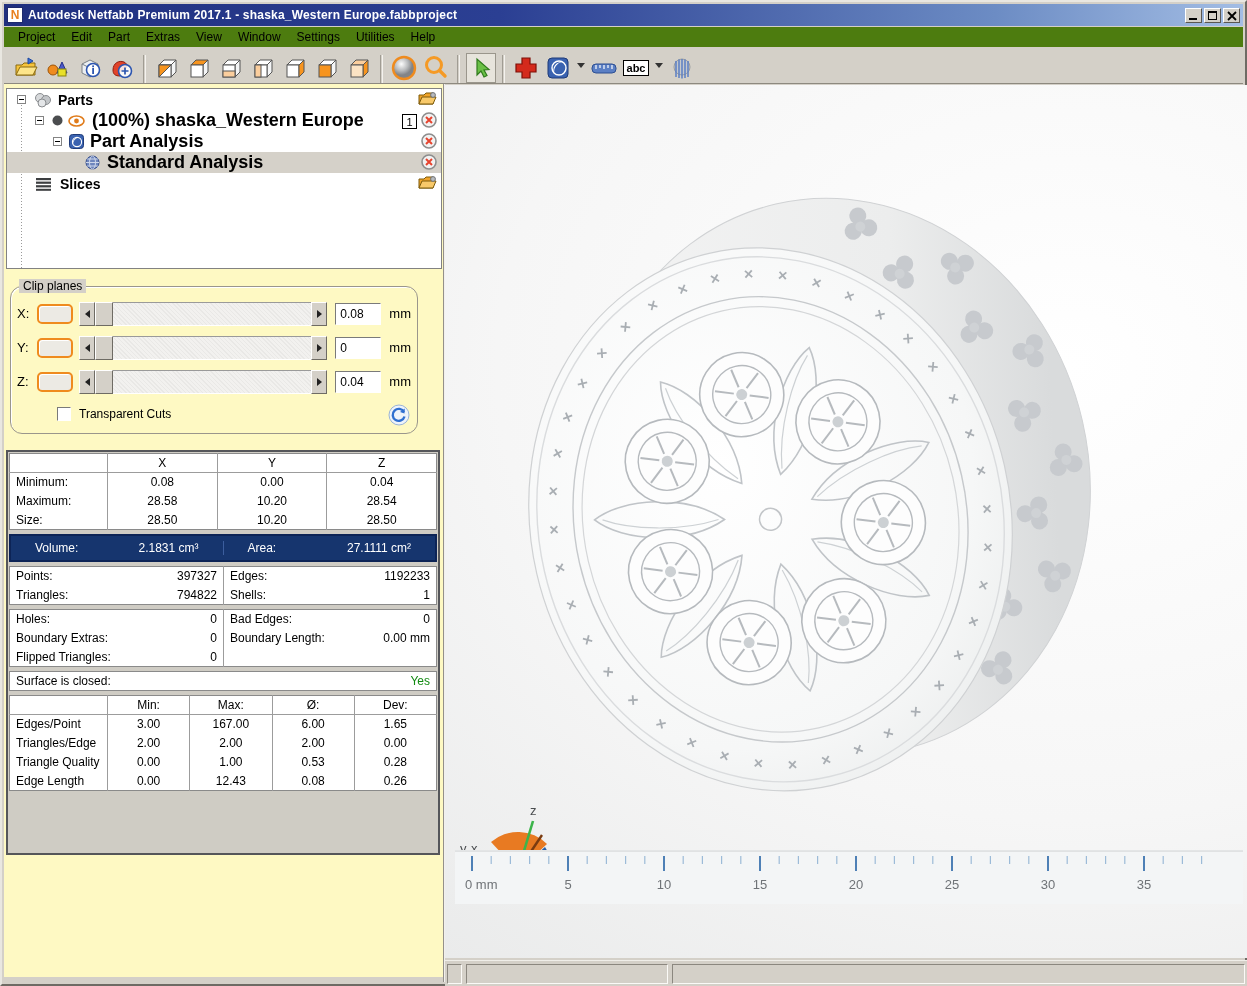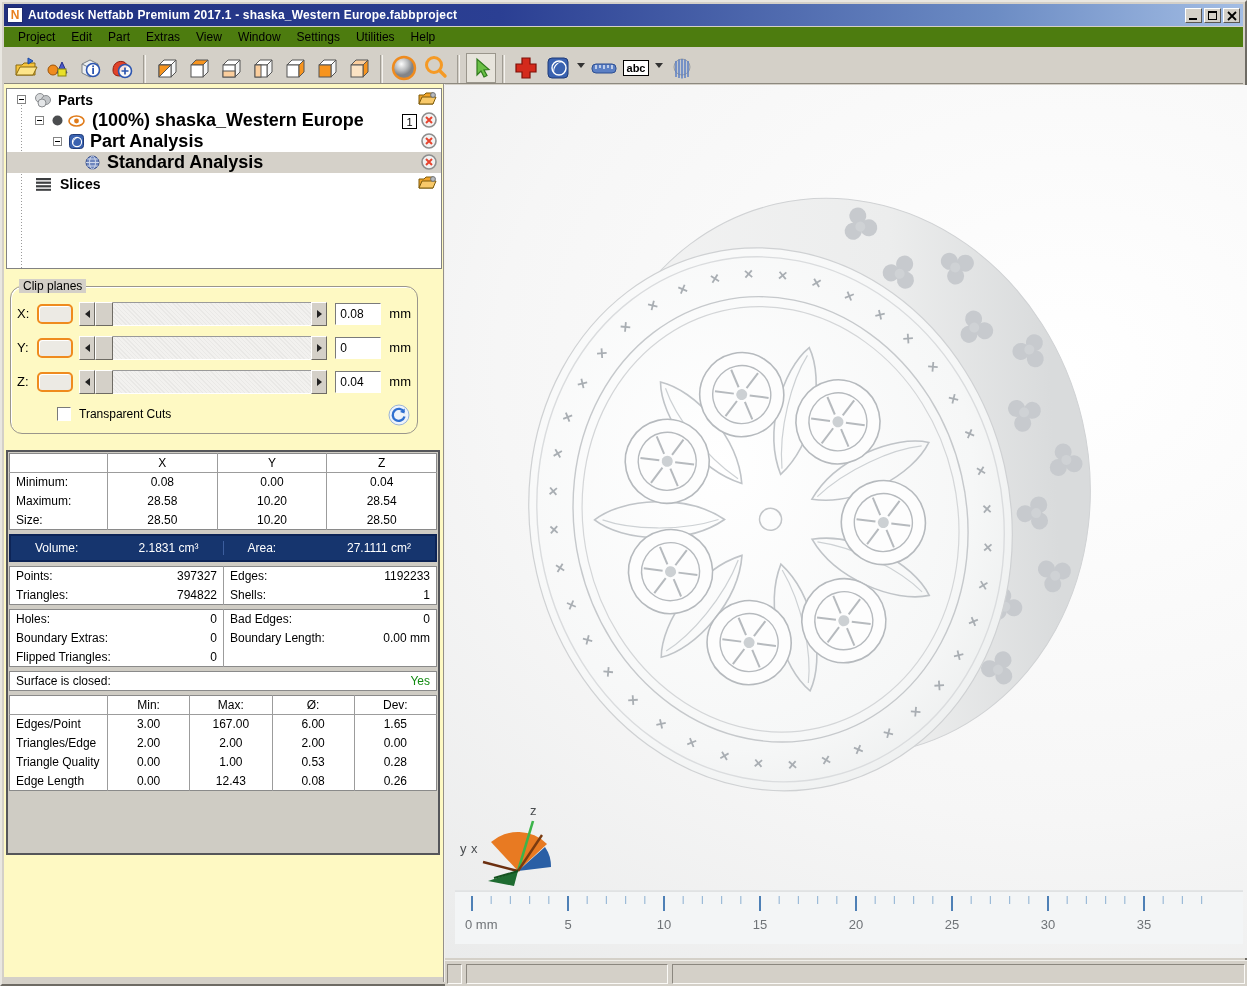--- a/index.html
+++ b/index.html
@@ -94,21 +94,21 @@
   .navyrow { background:#16356e; border:2px solid #0d2456; color:#fff; display:flex; align-items:center;
     height:28px; margin-bottom:4px; font-size:12px; }
   .navyrow .half { flex:1; display:flex; padding:0 24px; }
   .navyrow .half + .half { border-left:1px solid #3c5e9e; }
   .navyrow .v { margin-left:auto; }
   .yes { color:#128a12; }
 
   
   .viewport { position:absolute; left:443px; top:83px; width:802px; height:873px;
     background:radial-gradient(130% 95% at 78% 32%, #ffffff 0%, #f6f6f6 55%, #e8e9e9 100%); }
-  .ruler { position:absolute; left:10px; top:805px; width:788px; height:54px; background:#f3f5f6;
+  .ruler { position:absolute; left:10px; top:765px; width:788px; height:54px; background:#f3f5f6;
     border-top:1px solid #e3e5e6; box-shadow:0 1px 0 #e0e2e3 inset; }
   .rlabel { position:absolute; top:26px; font-size:13px; color:#6f7377; transform:translateX(-50%); }
   .rlabel.first { transform:none; margin-left:-7px; }
   .gizmo { position:absolute; left:13px; top:720px; width:110px; height:92px; }
   .gz { position:absolute; font-size:13px; color:#4a4d50; }
   .statusbar { position:absolute; left:443px; top:958px; width:802px; height:26px; background:#d4d0c8;
     border-top:1px solid #f0eee9; display:flex; align-items:center; gap:4px; padding:0 2px; }
   .scell { height:20px; background:#d4d0c8; border:1px solid; border-color:#8b877f #fbfaf7 #fbfaf7 #8b877f; }
   .scell.c1 { width:15px; } .scell.c2 { width:202px; } .scell.c3 { flex:1; }
 </style>

